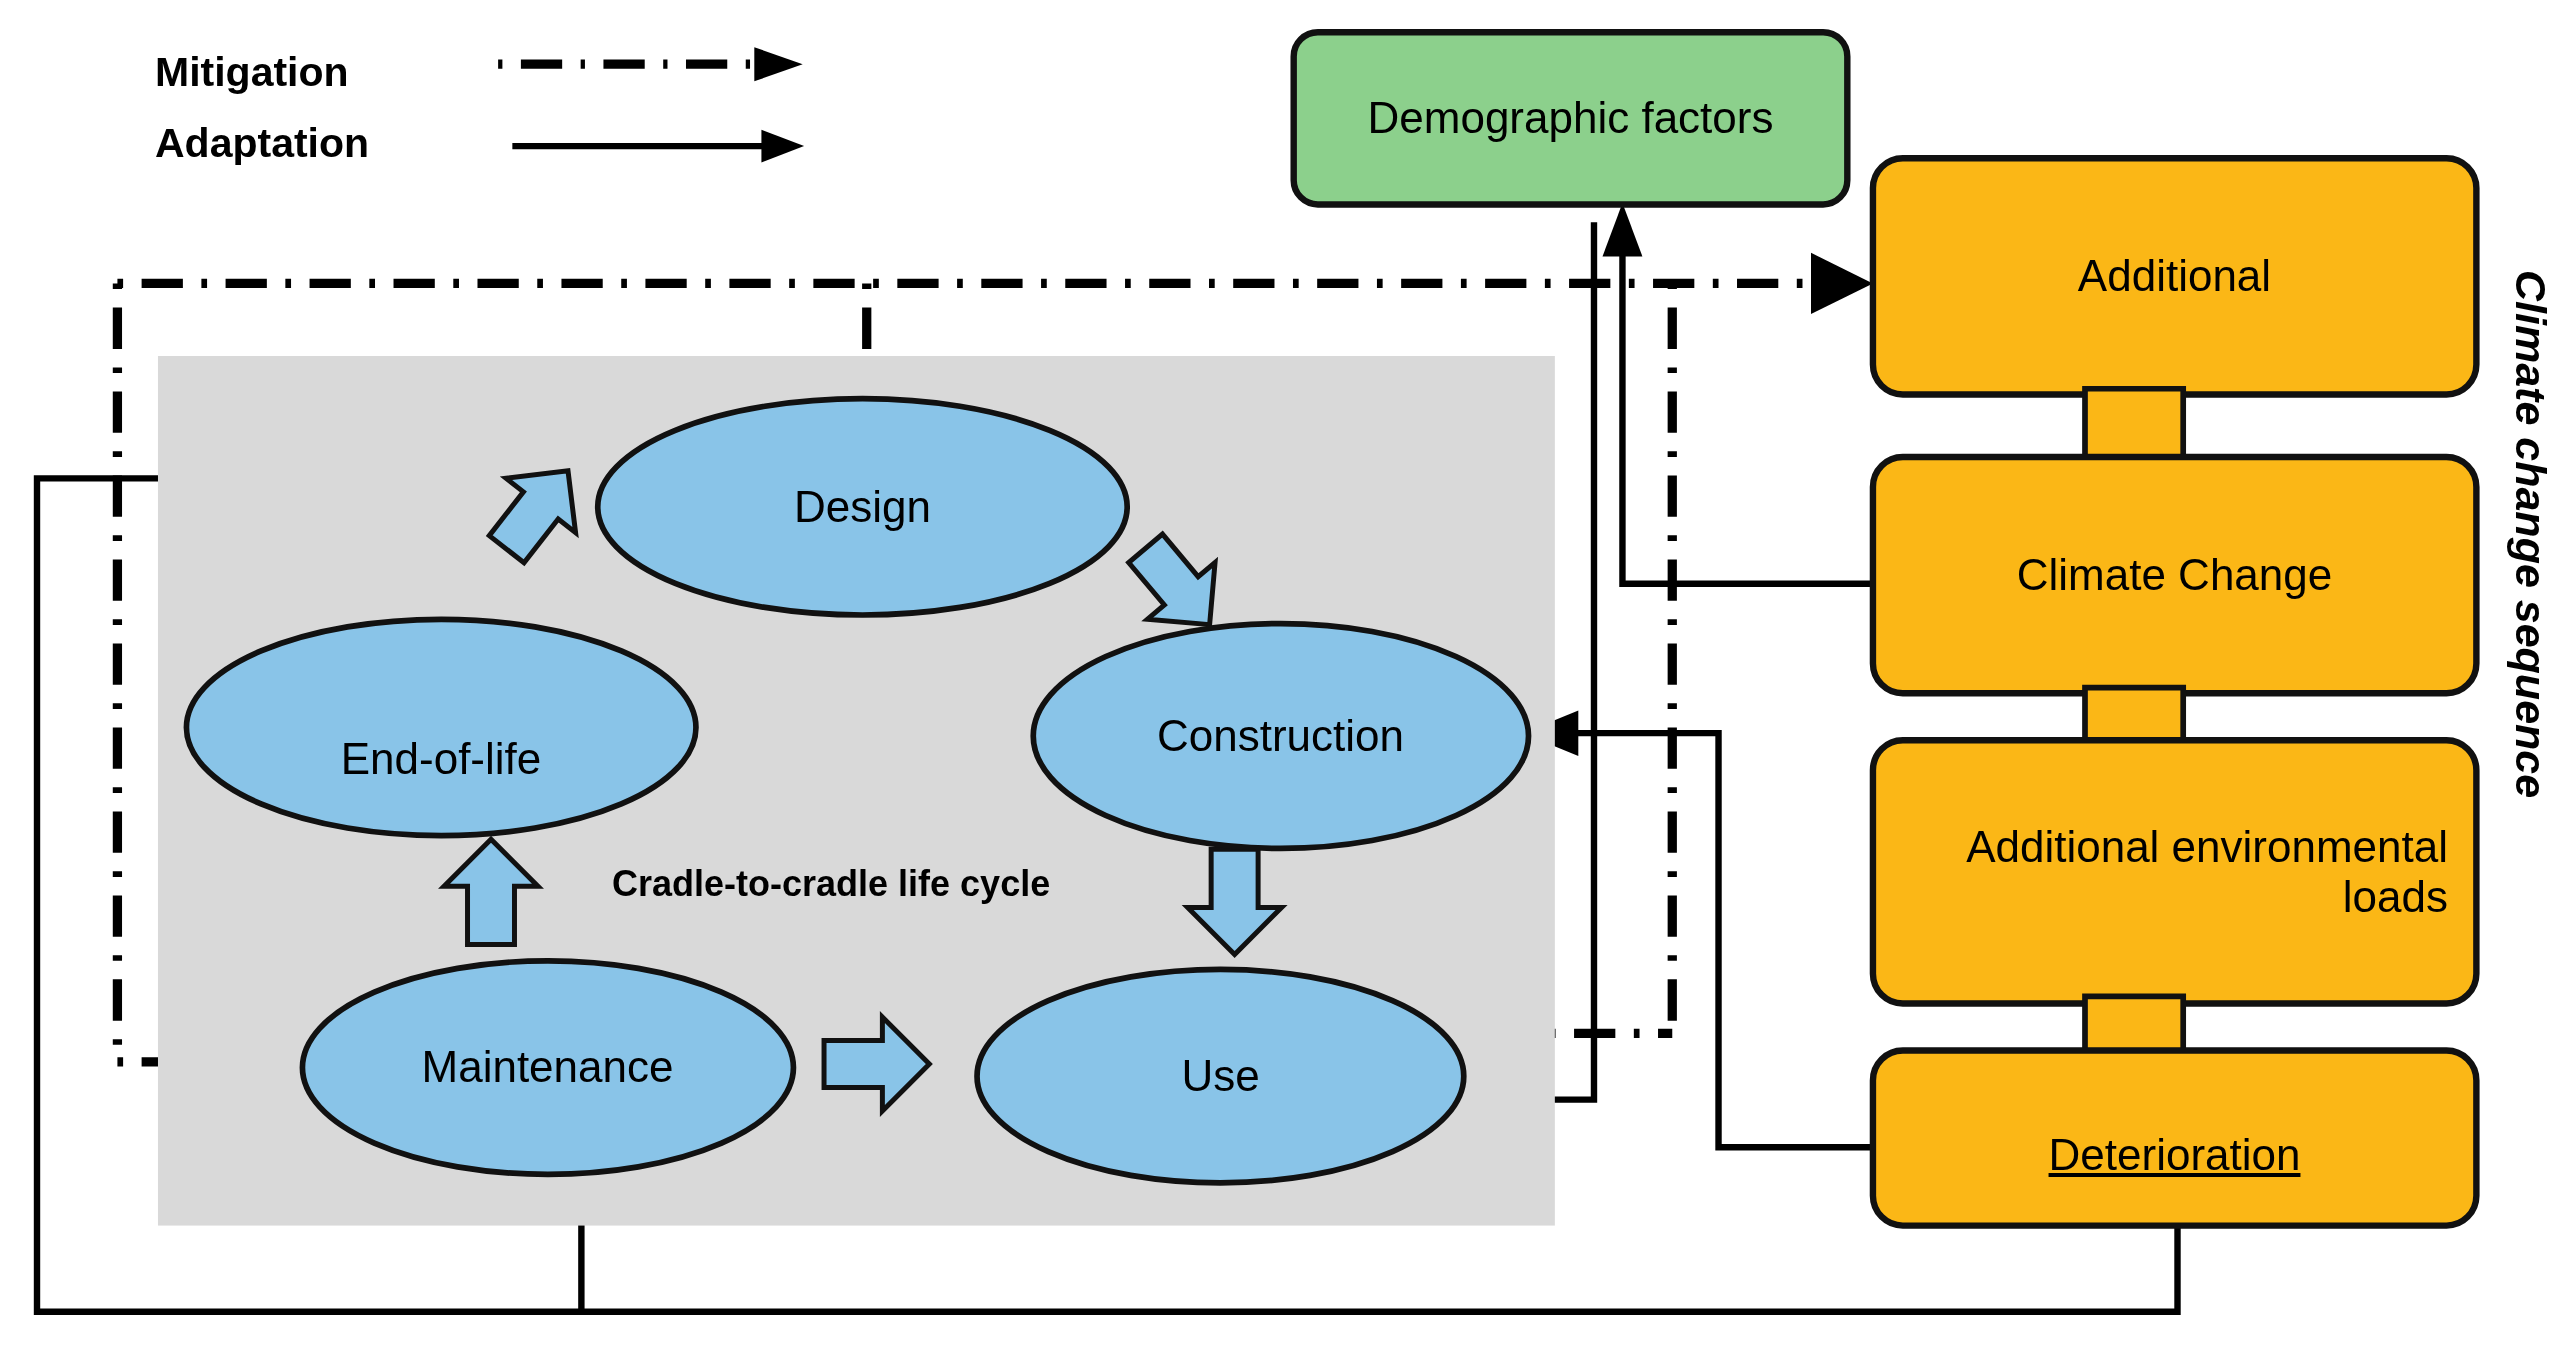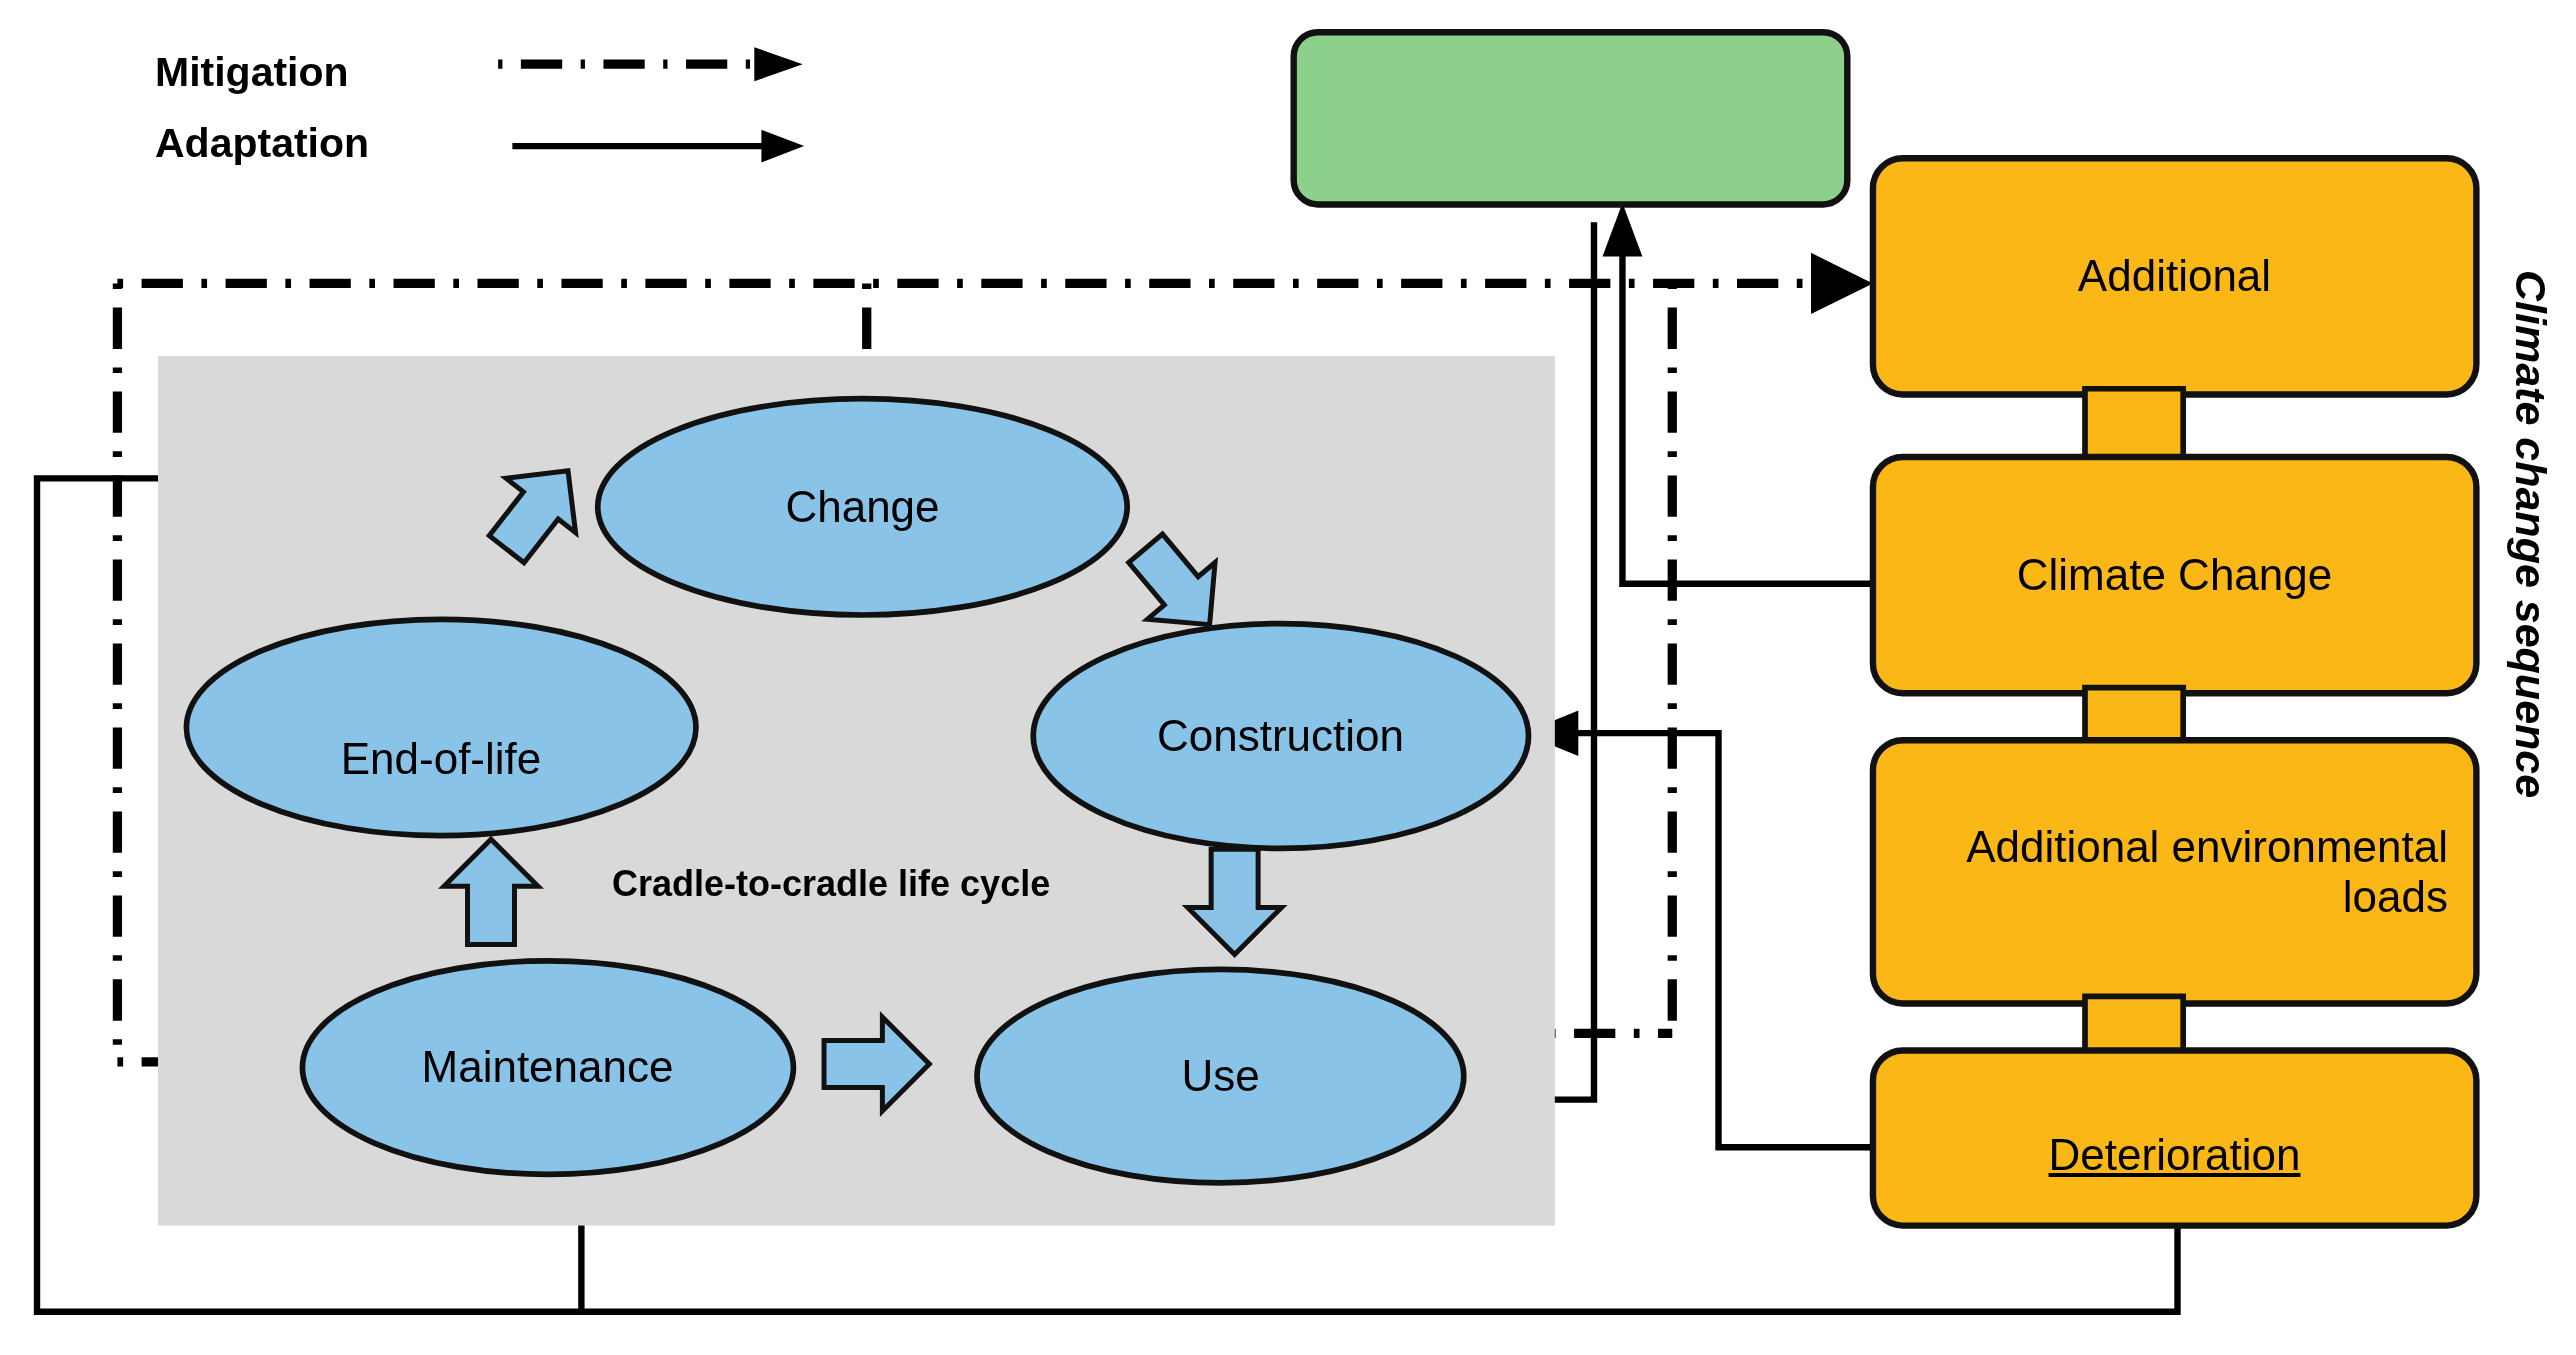--- a/index.html
+++ b/index.html
@@ -98,31 +98,32 @@
       <path d="M0,-66 L66,0 L33,0 L33,82 L-33,82 L-33,0 L-66,0 z" fill="#89C4E8" stroke="#111" stroke-width="7"></path>
     </g>
 
     <ellipse cx="1212" cy="712" rx="372" ry="152" fill="#89C4E8" stroke="#111" stroke-width="8"></ellipse>
     <ellipse cx="1800" cy="1034" rx="348" ry="158" fill="#89C4E8" stroke="#111" stroke-width="8"></ellipse>
     <ellipse cx="1715" cy="1512" rx="342" ry="150" fill="#89C4E8" stroke="#111" stroke-width="8"></ellipse>
     <ellipse cx="770" cy="1500" rx="345" ry="150" fill="#89C4E8" stroke="#111" stroke-width="8"></ellipse>
     <ellipse cx="620" cy="1022" rx="358" ry="152" fill="#89C4E8" stroke="#111" stroke-width="8"></ellipse>
   </svg>
 
-  <div class="lbl ellipsetext" style="left:598px;top:470px;width:529px;height:74px;">Change</div>
+  <div class="lbl ellipsetext" style="left:598px;top:470px;width:529px;height:74px;">Design</div>
   <div class="lbl ellipsetext" style="left:1033px;top:699px;width:495px;height:74px;">Construction</div>
   <div class="lbl ellipsetext" style="left:977px;top:1039px;width:487px;height:74px;">Use</div>
   <div class="lbl ellipsetext" style="left:302px;top:1030px;width:491px;height:74px;">Maintenance</div>
   <div class="lbl ellipsetext" style="left:186px;top:722px;width:510px;height:74px;">End-of-life</div>
 
   <div class="cycle-caption" style="left:612px;top:838px;margin-top:25px;">Cradle-to-cradle life cycle</div>
 
   <svg class="layer" viewBox="0 0 3620 1905" width="2576" height="1356">
     <rect x="1818" y="45" width="778" height="242" rx="34" ry="34" fill="#8CD08C" stroke="#111" stroke-width="9"></rect>
   </svg>
+  <div class="lbl boxtext" style="left:1308px;top:39px;width:525px;height:158px;">Demographic factors</div>
 
   <svg class="layer" viewBox="0 0 3620 1905" width="2576" height="1356">
 
     <rect x="2632" y="222" width="848" height="332" rx="42" ry="42" fill="#FBB716" stroke="#111" stroke-width="9"></rect>
 
     <path d="M2930,546 L3068,546 L3068,660 L3110,660 L2999,762 L2888,660 L2930,660 z" fill="#FBB716" stroke="#111" stroke-width="8"></path>
 
     <rect x="2632" y="642" width="848" height="332" rx="42" ry="42" fill="#FBB716" stroke="#111" stroke-width="9"></rect>
 
     <path d="M2930,966 L3068,966 L3068,1058 L3110,1058 L2999,1152 L2888,1058 L2930,1058 z" fill="#FBB716" stroke="#111" stroke-width="8"></path>

